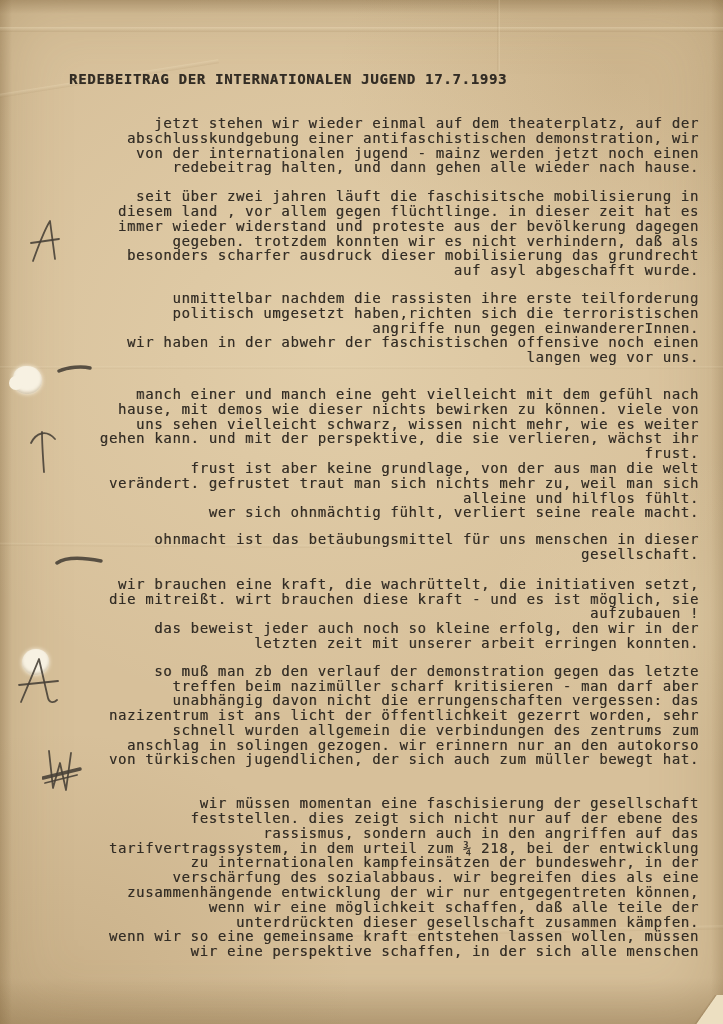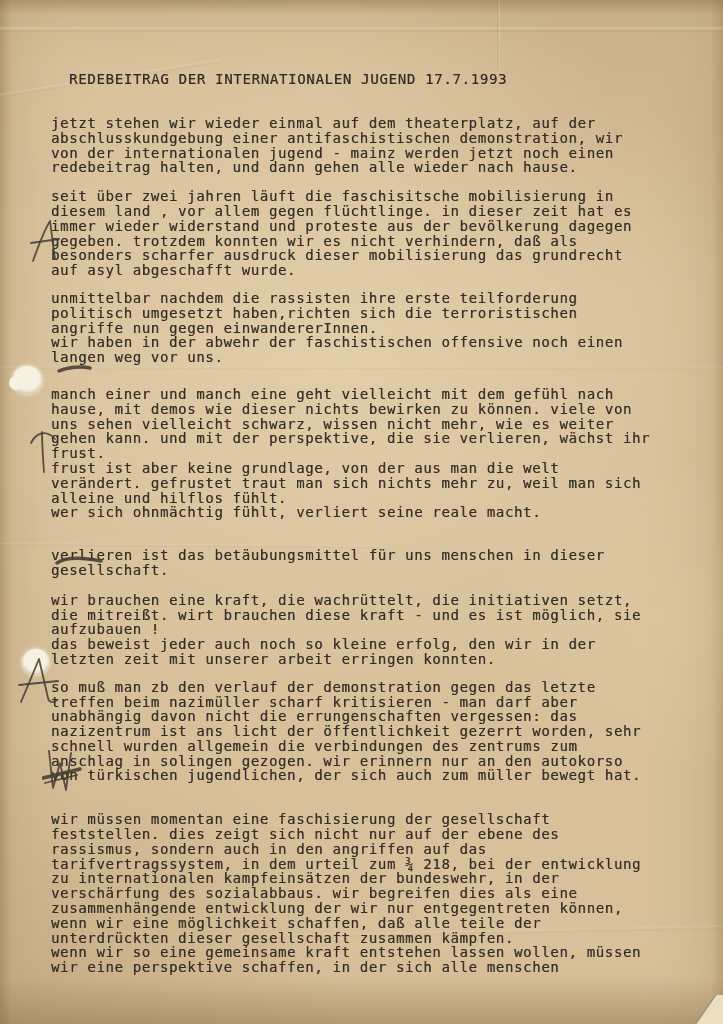--- a/index.html
+++ b/index.html
@@ -26,25 +26,25 @@
   .crease-v{left:497px;top:0;width:3px;height:72px;
     background:linear-gradient(90deg, rgba(124,96,54,.22), rgba(255,244,214,.35));opacity:.6;}
   .crease-mid1{left:0;top:366px;width:723px;height:3px;
     background:linear-gradient(180deg, rgba(255,244,214,.28), rgba(124,96,54,.14));opacity:.5;}
   .crease-mid2{left:0;top:544px;width:380px;height:3px;transform:rotate(.4deg);
     background:linear-gradient(180deg, rgba(255,244,214,.3), rgba(124,96,54,.16));opacity:.55;}
   .crease-low{left:260px;top:930px;width:463px;height:4px;transform:rotate(-1.2deg);
     background:linear-gradient(180deg, rgba(255,244,214,.32), rgba(124,96,54,.16));opacity:.5;}
   .title{
     position:absolute;left:69px;top:71px;margin:0;
-    font-size:14px;font-weight:normal;letter-spacing:.7px;
+    font-size:14px;font-weight:bold;letter-spacing:.7px;
     color:#322c24;text-shadow:.4px .4px .3px rgba(50,44,36,.55);
     white-space:pre;
   }
-  .text-col{position:absolute;left:51px;top:116px;width:625px;}
+  .text-col{position:absolute;left:74px;top:116px;width:625px;text-align:right;}
   .text-col p{
     margin:0 0 13px 0;
     font-size:14px;line-height:14.8px;letter-spacing:.65px;
     color:#332d25;text-shadow:.4px .4px .3px rgba(51,45,37,.5);
     white-space:pre-wrap;
   }
   .hole{position:absolute;background:#f7f1e2;border-radius:50%;
     box-shadow:0 0 4px rgba(255,250,235,.9), inset 0 -2px 3px rgba(150,122,80,.35);}
   .hole-1{left:13px;top:366px;width:29px;height:28px;border-radius:46% 54% 52% 48%;}
   .hole-1::after{content:"";position:absolute;left:-4px;top:10px;width:14px;height:14px;
@@ -79,30 +79,30 @@
 diesem land , vor allem gegen flüchtlinge. in dieser zeit hat es
 immer wieder widerstand und proteste aus der bevölkerung dagegen
 gegeben. trotzdem konnten wir es nicht verhindern, daß als
 besonders scharfer ausdruck dieser mobilisierung das grundrecht
 auf asyl abgeschafft wurde.</p>
     <p style="margin-bottom:22px">unmittelbar nachdem die rassisten ihre erste teilforderung
 politisch umgesetzt haben,richten sich die terroristischen
 angriffe nun gegen einwandererInnen.
 wir haben in der abwehr der faschistischen offensive noch einen
 langen weg vor uns.</p>
-    <p style="margin-bottom:28px">manch einer und manch eine geht vielleicht mit dem gefühl nach
+    <p style="margin-bottom:12px">manch einer und manch eine geht vielleicht mit dem gefühl nach
 hause, mit demos wie dieser nichts bewirken zu können. viele von
 uns sehen vielleicht schwarz, wissen nicht mehr, wie es weiter
 gehen kann. und mit der perspektive, die sie verlieren, wächst ihr
 frust.
 frust ist aber keine grundlage, von der aus man die welt
 verändert. gefrustet traut man sich nichts mehr zu, weil man sich
 alleine und hilflos fühlt.
 wer sich ohnmächtig fühlt, verliert seine reale macht.</p>
-    <p style="margin-bottom:15px">verlieren ist das betäubungsmittel für uns menschen in dieser
+    <p style="margin-bottom:15px">ohnmacht ist das betäubungsmittel für uns menschen in dieser
 gesellschaft.</p>
     <p style="">wir brauchen eine kraft, die wachrüttelt, die initiativen setzt,
 die mitreißt. wirt brauchen diese kraft - und es ist möglich, sie
 aufzubauen !
 das beweist jeder auch noch so kleine erfolg, den wir in der
 letzten zeit mit unserer arbeit erringen konnten.</p>
     <p style="margin-bottom:29px">so muß man zb den verlauf der demonstration gegen das letzte
 treffen beim nazimüller scharf kritisieren - man darf aber
 unabhängig davon nicht die errungenschaften vergessen: das
 nazizentrum ist ans licht der öffentlichkeit gezerrt worden, sehr

